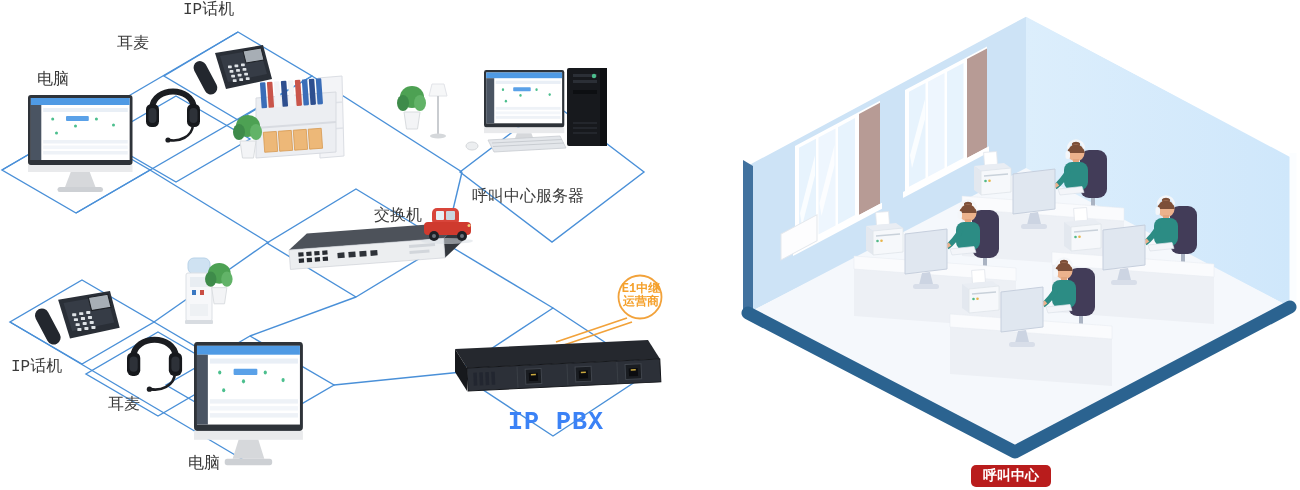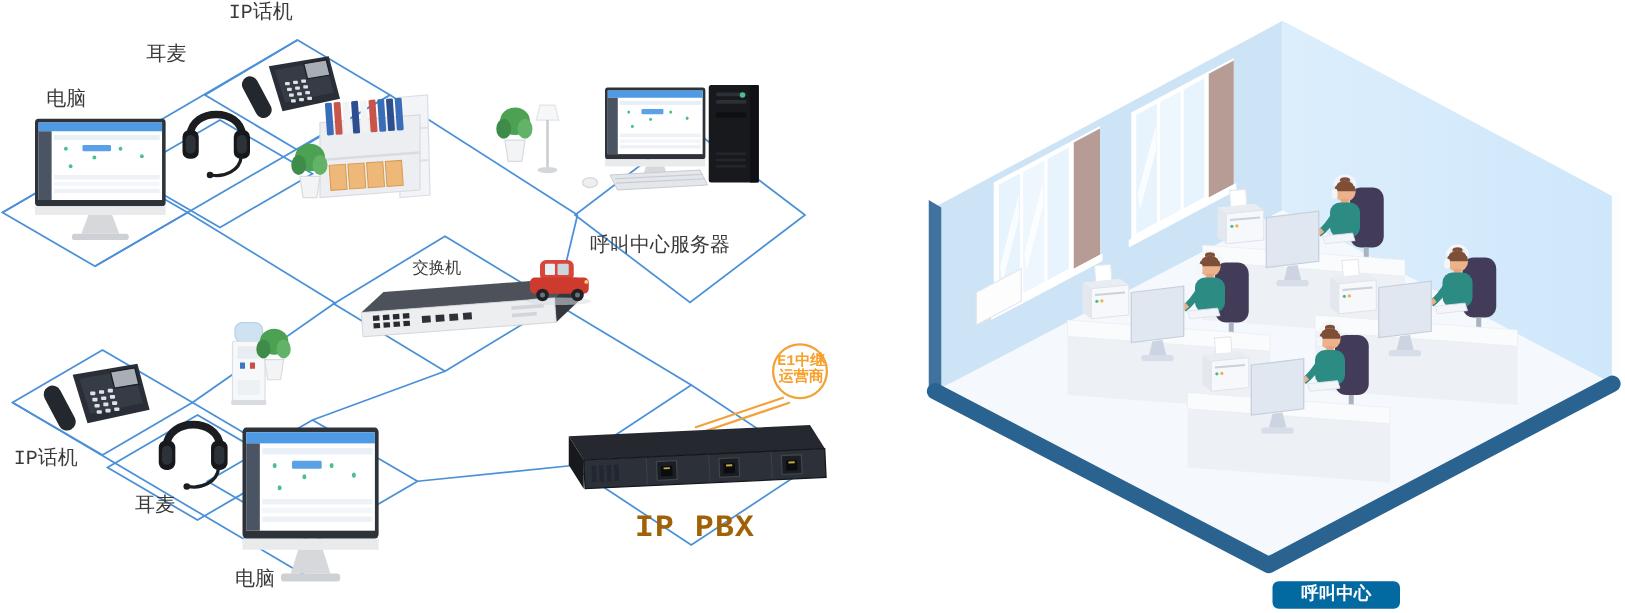--- a/index.html
+++ b/index.html
@@ -1,24 +1,24 @@
 <!DOCTYPE html>
 <html><head>
 <meta charset="utf-8">
 <style>
   html,body{margin:0;padding:0;background:#fff;}
   #stage{position:relative;width:1300px;height:490px;background:#ffffff;overflow:hidden;
          font-family:Liberation Mono, monospace;padding-left:24px;}
   #gfx{position:absolute;left:0;top:0;}
   .lbl{position:absolute;color:#3a3a3a;font-size:16px;white-space:nowrap;line-height:1.1;}
-  .lbl-switch{font-size:13px;}
-  .lbl-pbx{font-weight:bold;font-size:25px;color:#a16207;letter-spacing:1px;}
+  .lbl-switch{font-size:16px;margin-left:44px;}
+  .lbl-pbx{font-weight:bold;font-size:25px;color:#3b82f6;letter-spacing:1px;}
   .lbl-e1{left:615px;top:283px;width:52px;text-align:center;font-size:12px;font-weight:bold;
           color:#f5a02a;line-height:13px;}
-  .badge{position:absolute;left:1018px;top:465px;width:102px;height:22px;background:#0369a1;
+  .badge{position:absolute;left:971px;top:465px;width:80px;height:22px;background:#b91c1c;
          border-radius:5px;color:#ffffff;font-size:14px;font-weight:bold;text-align:center;
          line-height:22px;}
 </style>
 </head>
 <body>
 
 <div id="stage">
 
 <svg id="gfx" width="1300" height="490" viewBox="0 0 1300 490">
 

